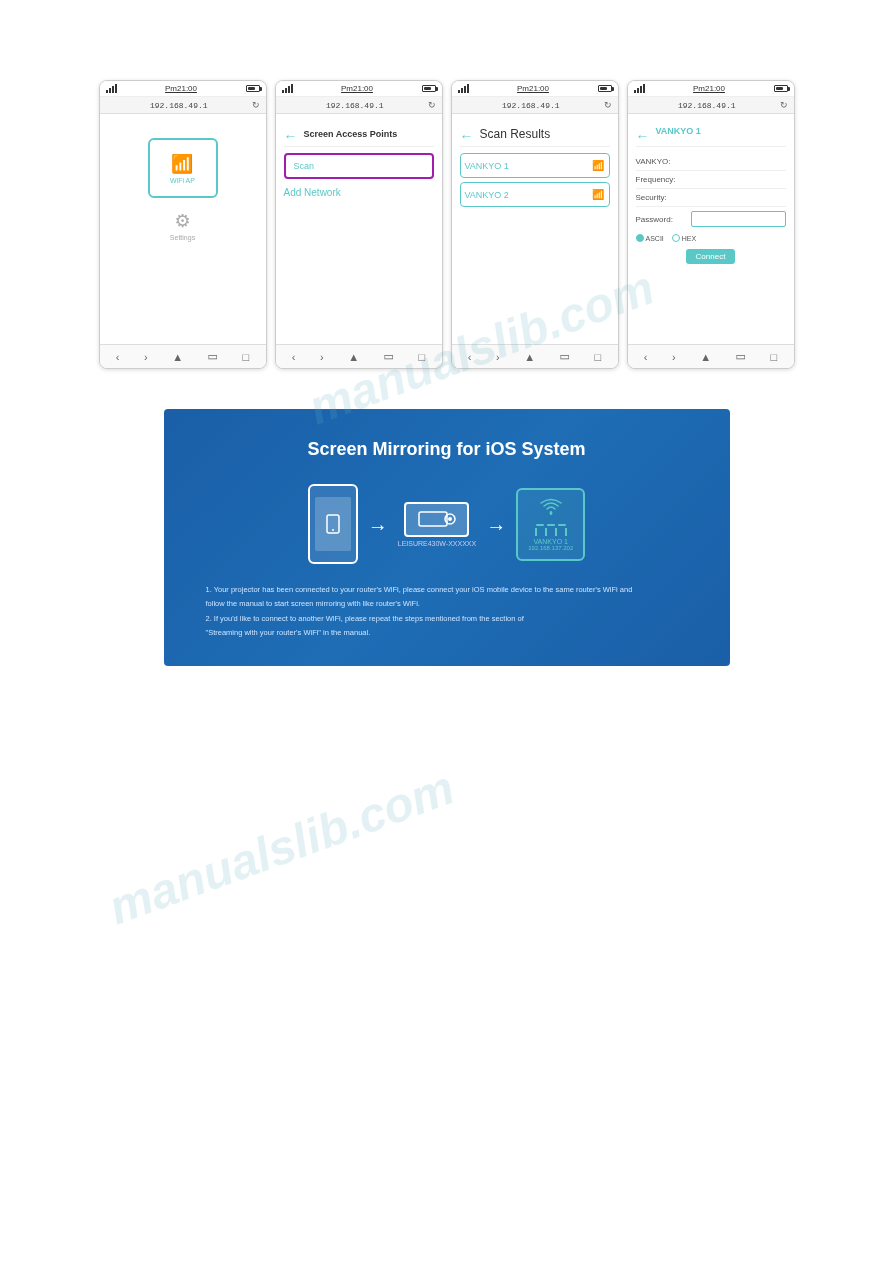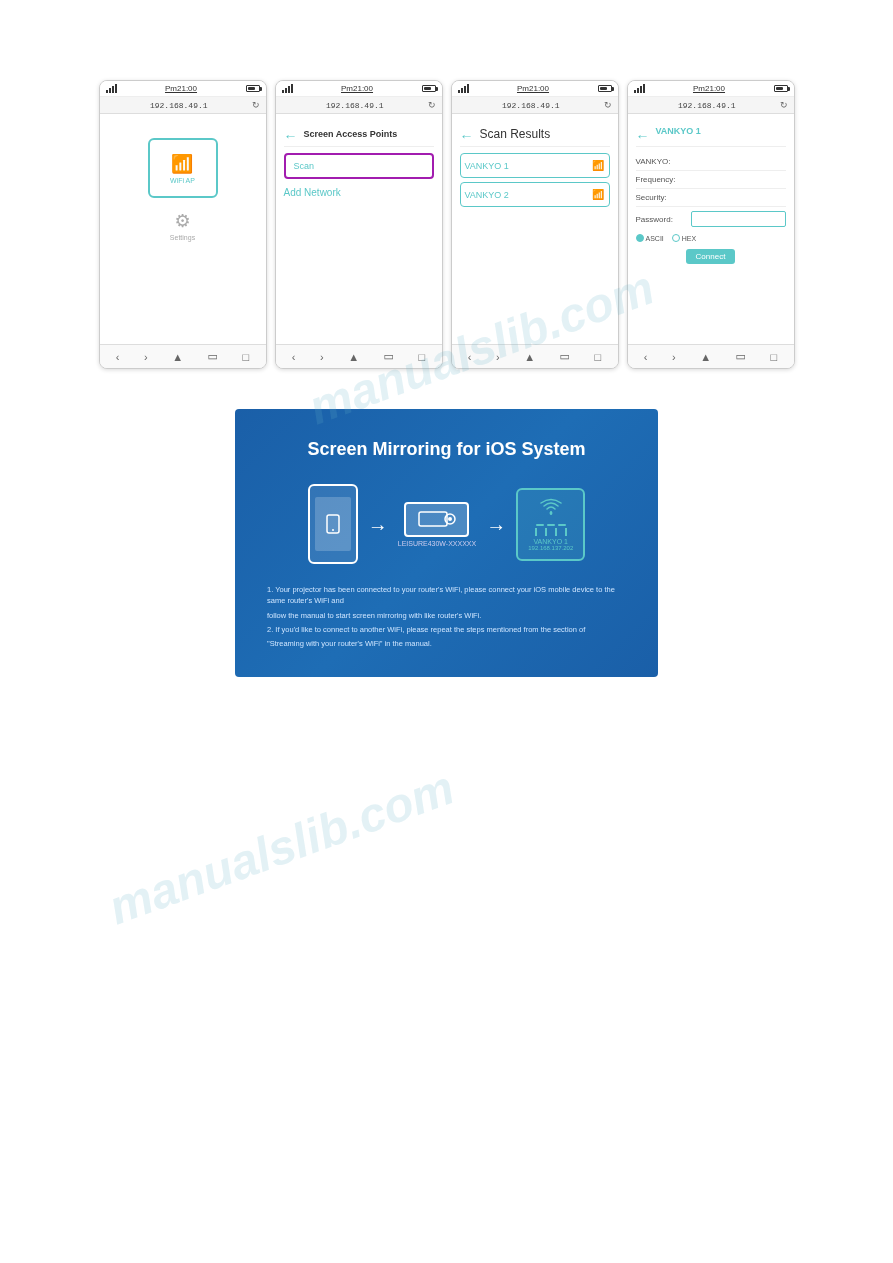--- a/index.html
+++ b/index.html
@@ -315,25 +315,25 @@
       font-weight: bold;
       transform: rotate(-20deg);
       pointer-events: none;
       z-index: 10;
     }
     .watermark-1 { top: 320px; left: 300px; }
     .watermark-2 { top: 820px; left: 100px; }
 
     
     .mirroring-banner {
-      width: 423px;
+      width: 566px;
       margin: 0 auto;
       background: linear-gradient(135deg, #1a5fa8 0%, #1e6db5 50%, #1a5fa8 100%);
       border-radius: 4px;
-      padding: 30px 32px 25px;
+      padding: 30px 42px 25px;
       color: #fff;
       position: relative;
     }
 
     .banner-title {
       text-align: center;
       font-size: 18px;
       font-weight: 700;
       color: #fff;
       margin-bottom: 24px;

